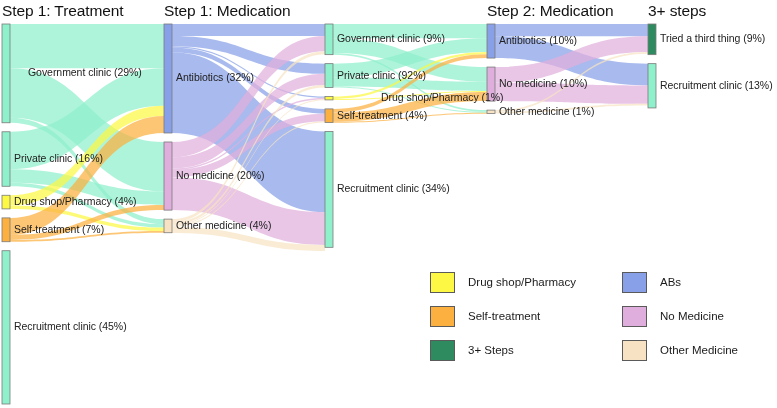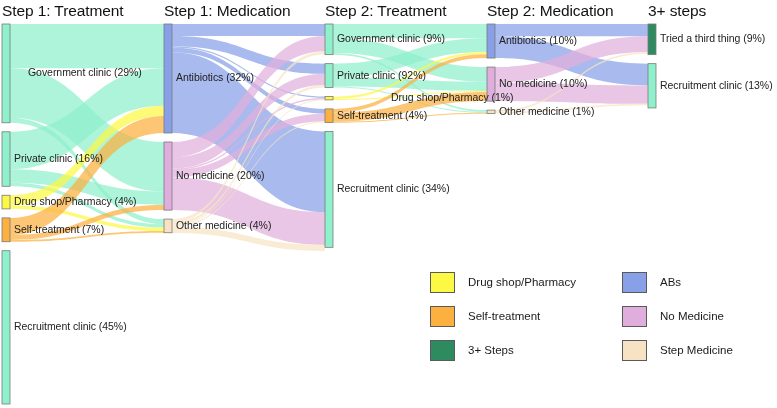--- a/index.html
+++ b/index.html
@@ -73,21 +73,20 @@
   }
   svg { display: block; }
 </style>
 </head>
 <body>
 
 <div id="sankey-root">
 
   <div class="col-header" style="left:2px;  top:2px;">Step 1: Treatment</div>
   <div class="col-header" style="left:164px;top:2px;">Step 1: Medication</div>
-  <div class="col-header" style="left:325px;top:2px;">Step 2: Treatment</div>
   <div class="col-header" style="left:487px;top:2px;text-align:right;">Step 2: Medication</div>
   <div class="col-header" style="left:648px;top:2px;">3+ steps</div>
 
   <svg id="sankey-svg" width="777" height="408" viewBox="0 0 777 408">
     <g id="links-layer">
         <path d="M10,24C87,24 87,24 164,24L164,68.27722772277227C87,68.27722772277227 87,68.27722772277227 10,68.27722772277227Z" fill="#8FF0CC" fill-opacity="0.72" stroke="none"></path>
         <path d="M10,68.27722772277227C87,68.27722772277227 87,141.99009900990097 164,141.99009900990097L164,191.37623762376236C87,191.37623762376236 87,117.66336633663366 10,117.66336633663366Z" fill="#8FF0CC" fill-opacity="0.72" stroke="none"></path>
         <path d="M10,117.66336633663366C87,117.66336633663366 87,219.1089108910891 164,219.1089108910891L164,224.2178217821782C87,224.2178217821782 87,122.77227722772277 10,122.77227722772277Z" fill="#8FF0CC" fill-opacity="0.72" stroke="none"></path>
         <path d="M10,131.77227722772278C87,131.77227722772278 87,68.27722772277227 164,68.27722772277227L164,105.74257425742573C87,105.74257425742573 87,169.23762376237624 10,169.23762376237624Z" fill="#8FF0CC" fill-opacity="0.72" stroke="none"></path>
         <path d="M10,169.23762376237624C87,169.23762376237624 87,191.37623762376236 164,191.37623762376236L164,205C87,205 87,182.86138613861388 10,182.86138613861388Z" fill="#8FF0CC" fill-opacity="0.72" stroke="none"></path>
@@ -156,21 +155,21 @@
       <div class="node-label" style="left: 28px; top: 66.3861px;">Government clinic (29%)</div>
       <div class="node-label" style="left: 14px; top: 152.02px;">Private clinic (16%)</div>
       <div class="node-label" style="left: 14px; top: 195.079px;">Drug shop/Pharmacy (4%)</div>
       <div class="node-label" style="left: 14px; top: 222.812px;">Self-treatment (7%)</div>
       <div class="node-label" style="left: 14px; top: 320.366px;">Recruitment clinic (45%)</div>
       <div class="node-label" style="left: 176px; top: 71.495px;">Antibiotics (32%)</div>
       <div class="node-label" style="left: 176px; top: 169.05px;">No medicine (20%)</div>
       <div class="node-label" style="left: 176px; top: 218.921px;">Other medicine (4%)</div>
       <div class="node-label" style="left: 337px; top: 32.3267px;">Government clinic (9%)</div>
       <div class="node-label" style="left: 337px; top: 68.5743px;">Private clinic (92%)</div>
-      <div class="node-label" style="left: 347px; top: 91.198px; padding-left: 44px;">Drug shop/Pharmacy (1%)</div>
+      <div class="node-label" style="left: 337px; top: 91.198px; padding-left: 44px;">Drug shop/Pharmacy (1%)</div>
       <div class="node-label" style="left: 337px; top: 108.713px;">Self-treatment (4%)</div>
       <div class="node-label" style="left: 337px; top: 182.426px;">Recruitment clinic (34%)</div>
       <div class="node-label" style="left: 499px; top: 34.0297px;">Antibiotics (10%)</div>
       <div class="node-label" style="left: 499px; top: 77.0891px;">No medicine (10%)</div>
       <div class="node-label" style="left: 499px; top: 104.822px;">Other medicine (1%)</div>
       <div class="node-label" style="left: 660px; top: 32.3267px;">Tried a third thing (9%)</div>
       <div class="node-label" style="left: 660px; top: 78.7921px;">Recruitment clinic (13%)</div>
     </div>
 
   <div class="legend">
@@ -192,18 +191,18 @@
       <div class="legend-item">
         <span class="legend-swatch" style="background:#87A0E8"></span>
         <span class="legend-text">ABs</span>
       </div>
       <div class="legend-item">
         <span class="legend-swatch" style="background:#E0AEDC"></span>
         <span class="legend-text">No Medicine</span>
       </div>
       <div class="legend-item">
         <span class="legend-swatch" style="background:#F7E3C4"></span>
-        <span class="legend-text">Step Medicine</span>
+        <span class="legend-text">Other Medicine</span>
       </div>
     </div>
   </div>
 
 </div>
 
 </body></html>

